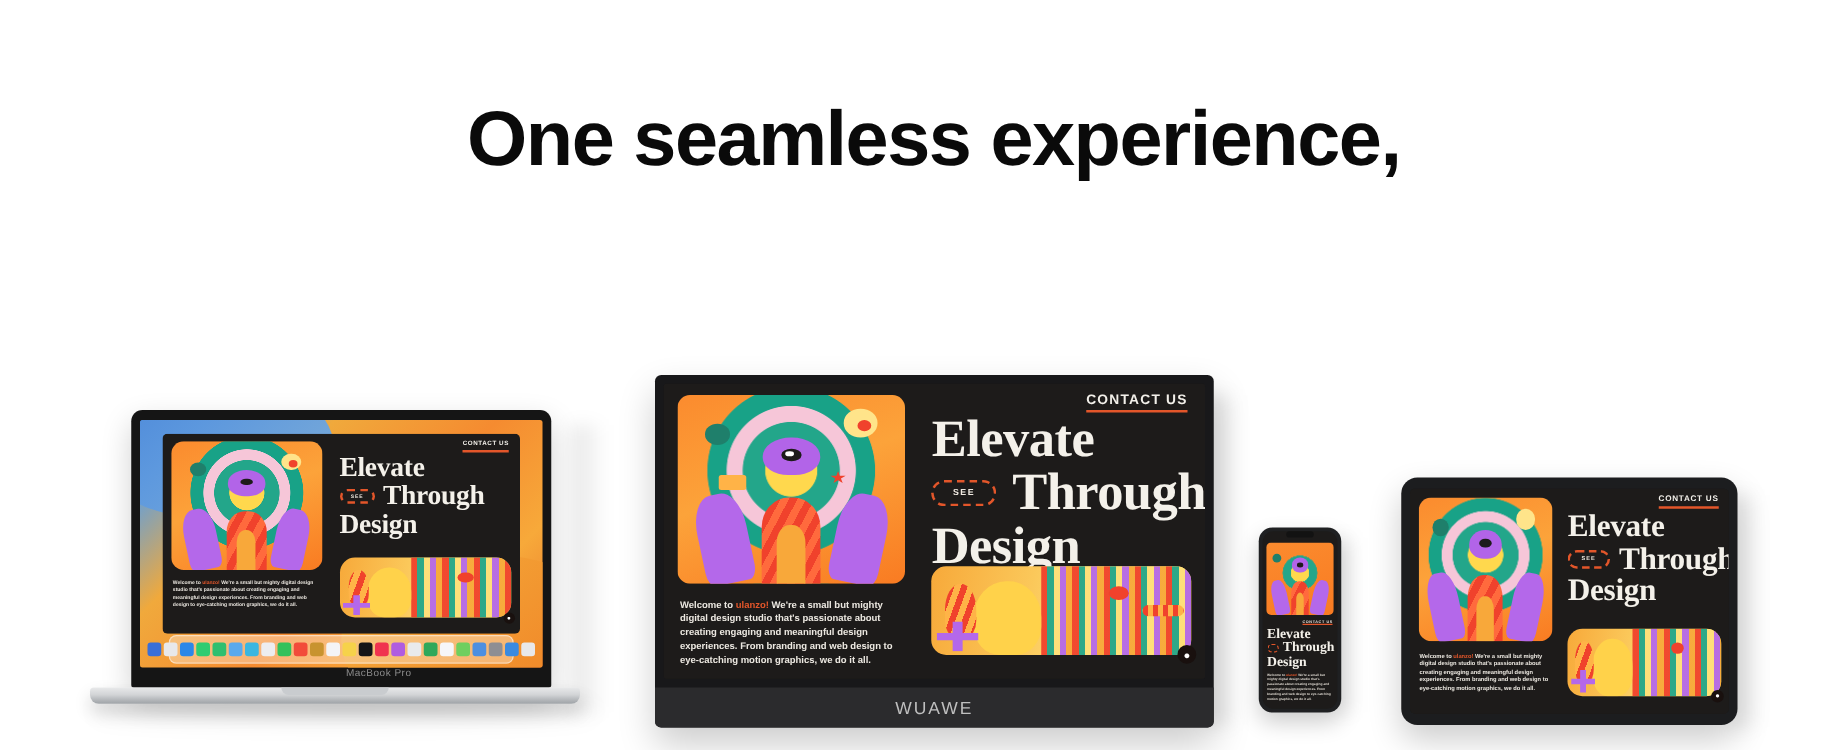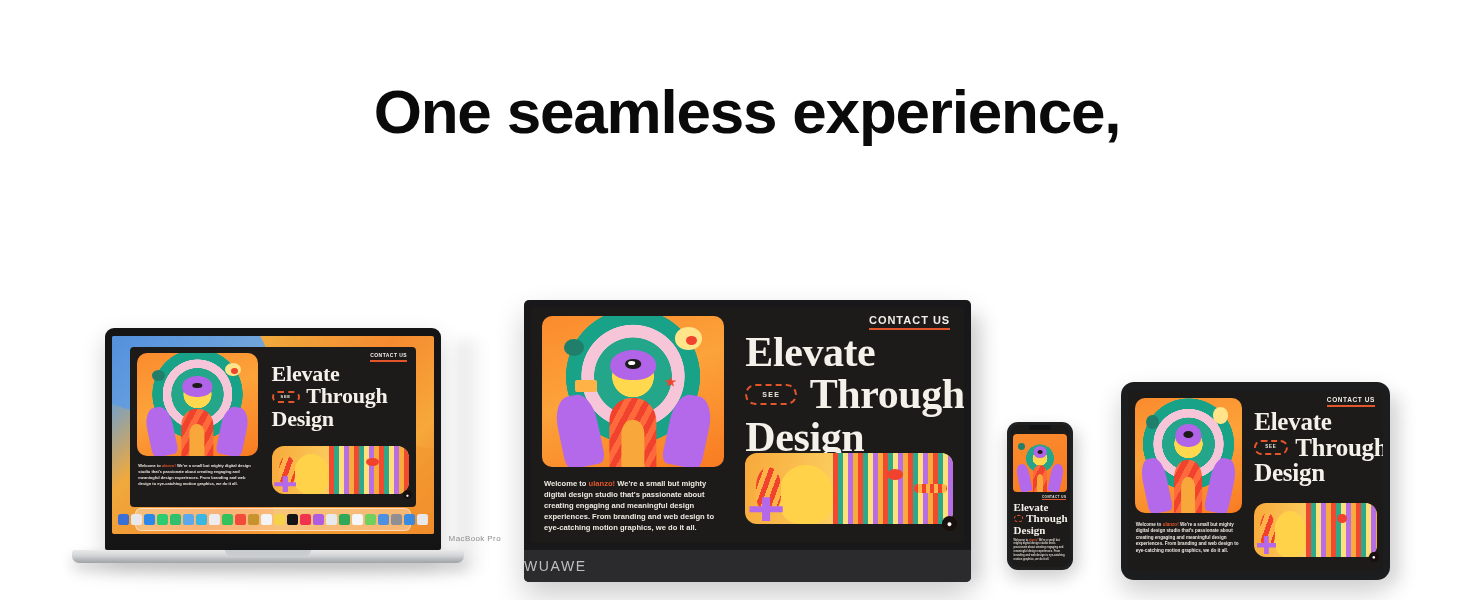--- a/index.html
+++ b/index.html
@@ -148,21 +148,21 @@
   .mb-page { position:absolute; left:5.5%; top:5.5%; width:89%; height:81%; border-radius:4px; overflow:hidden; }
   .mb-dock {
     position:absolute; left:7%; bottom:1.5%; width:86%; height:11.5%;
     background: rgba(255,255,255,.34);
     border-radius:6px; border:1px solid rgba(255,255,255,.5);
     display:flex; align-items:center; justify-content:center; gap:2px; padding:0 3px;
   }
   .dock-ic { width:11px; height:11px; border-radius:2.6px; flex:0 0 auto; }
   .mb-label {
     position:absolute; left:33px; top:206px; width:396px;
-    text-align:right; color:#8d8d8d; font-size:8px; letter-spacing:.4px;
+    text-align:center; color:#8d8d8d; font-size:8px; letter-spacing:.4px;
   }
   .mb-base {
     position:absolute; left:0; top:222px; width:392px; height:13px;
     background: linear-gradient(180deg,#e8e9ea 0%,#d2d4d6 45%,#b9bcbf 70%,#9fa3a7 100%);
     border-radius: 3px 3px 7px 7px;
     box-shadow: 0 7px 14px rgba(0,0,0,.16);
   }
   .mb-notch {
     position:absolute; left:50%; top:222px; transform:translateX(-50%);
     width:86px; height:6px; background:#c9cccf; border-radius: 0 0 6px 6px;
@@ -172,21 +172,21 @@
   .monitor { position:absolute; left:509px; top:300px; width:447px; height:282px; }
   .mo-bezel {
     position:absolute; inset:0; background:#18181a; border-radius:5px;
     padding:7px 7px 0 7px;
     box-shadow: 0 14px 30px rgba(0,0,0,.20);
   }
   .mo-screen { position:relative; width:100%; height:236px; border-radius:2px; overflow:hidden; background:#1d1b1a; }
   .mo-chin {
     position:absolute; left:0; bottom:0; width:100%; height:32px;
     background:#2b2b2d; border-radius:0 0 5px 5px;
-    display:flex; align-items:center; justify-content:flex-start;
+    display:flex; align-items:center; justify-content:center;
   }
   .mo-brand { color:#bfbfbf; font-size:14px; letter-spacing:1.6px; }
 
   
   .phone { position:absolute; left:992px; top:422px; width:66px; height:148px; }
   .ph-body {
     position:absolute; inset:0; background:#1f2022; border-radius:11px;
     padding:3px; box-shadow: 0 8px 18px rgba(0,0,0,.2);
   }
   .ph-screen { position:relative; width:100%; height:100%; border-radius:9px; overflow:hidden; background:#1d1b1a; }

